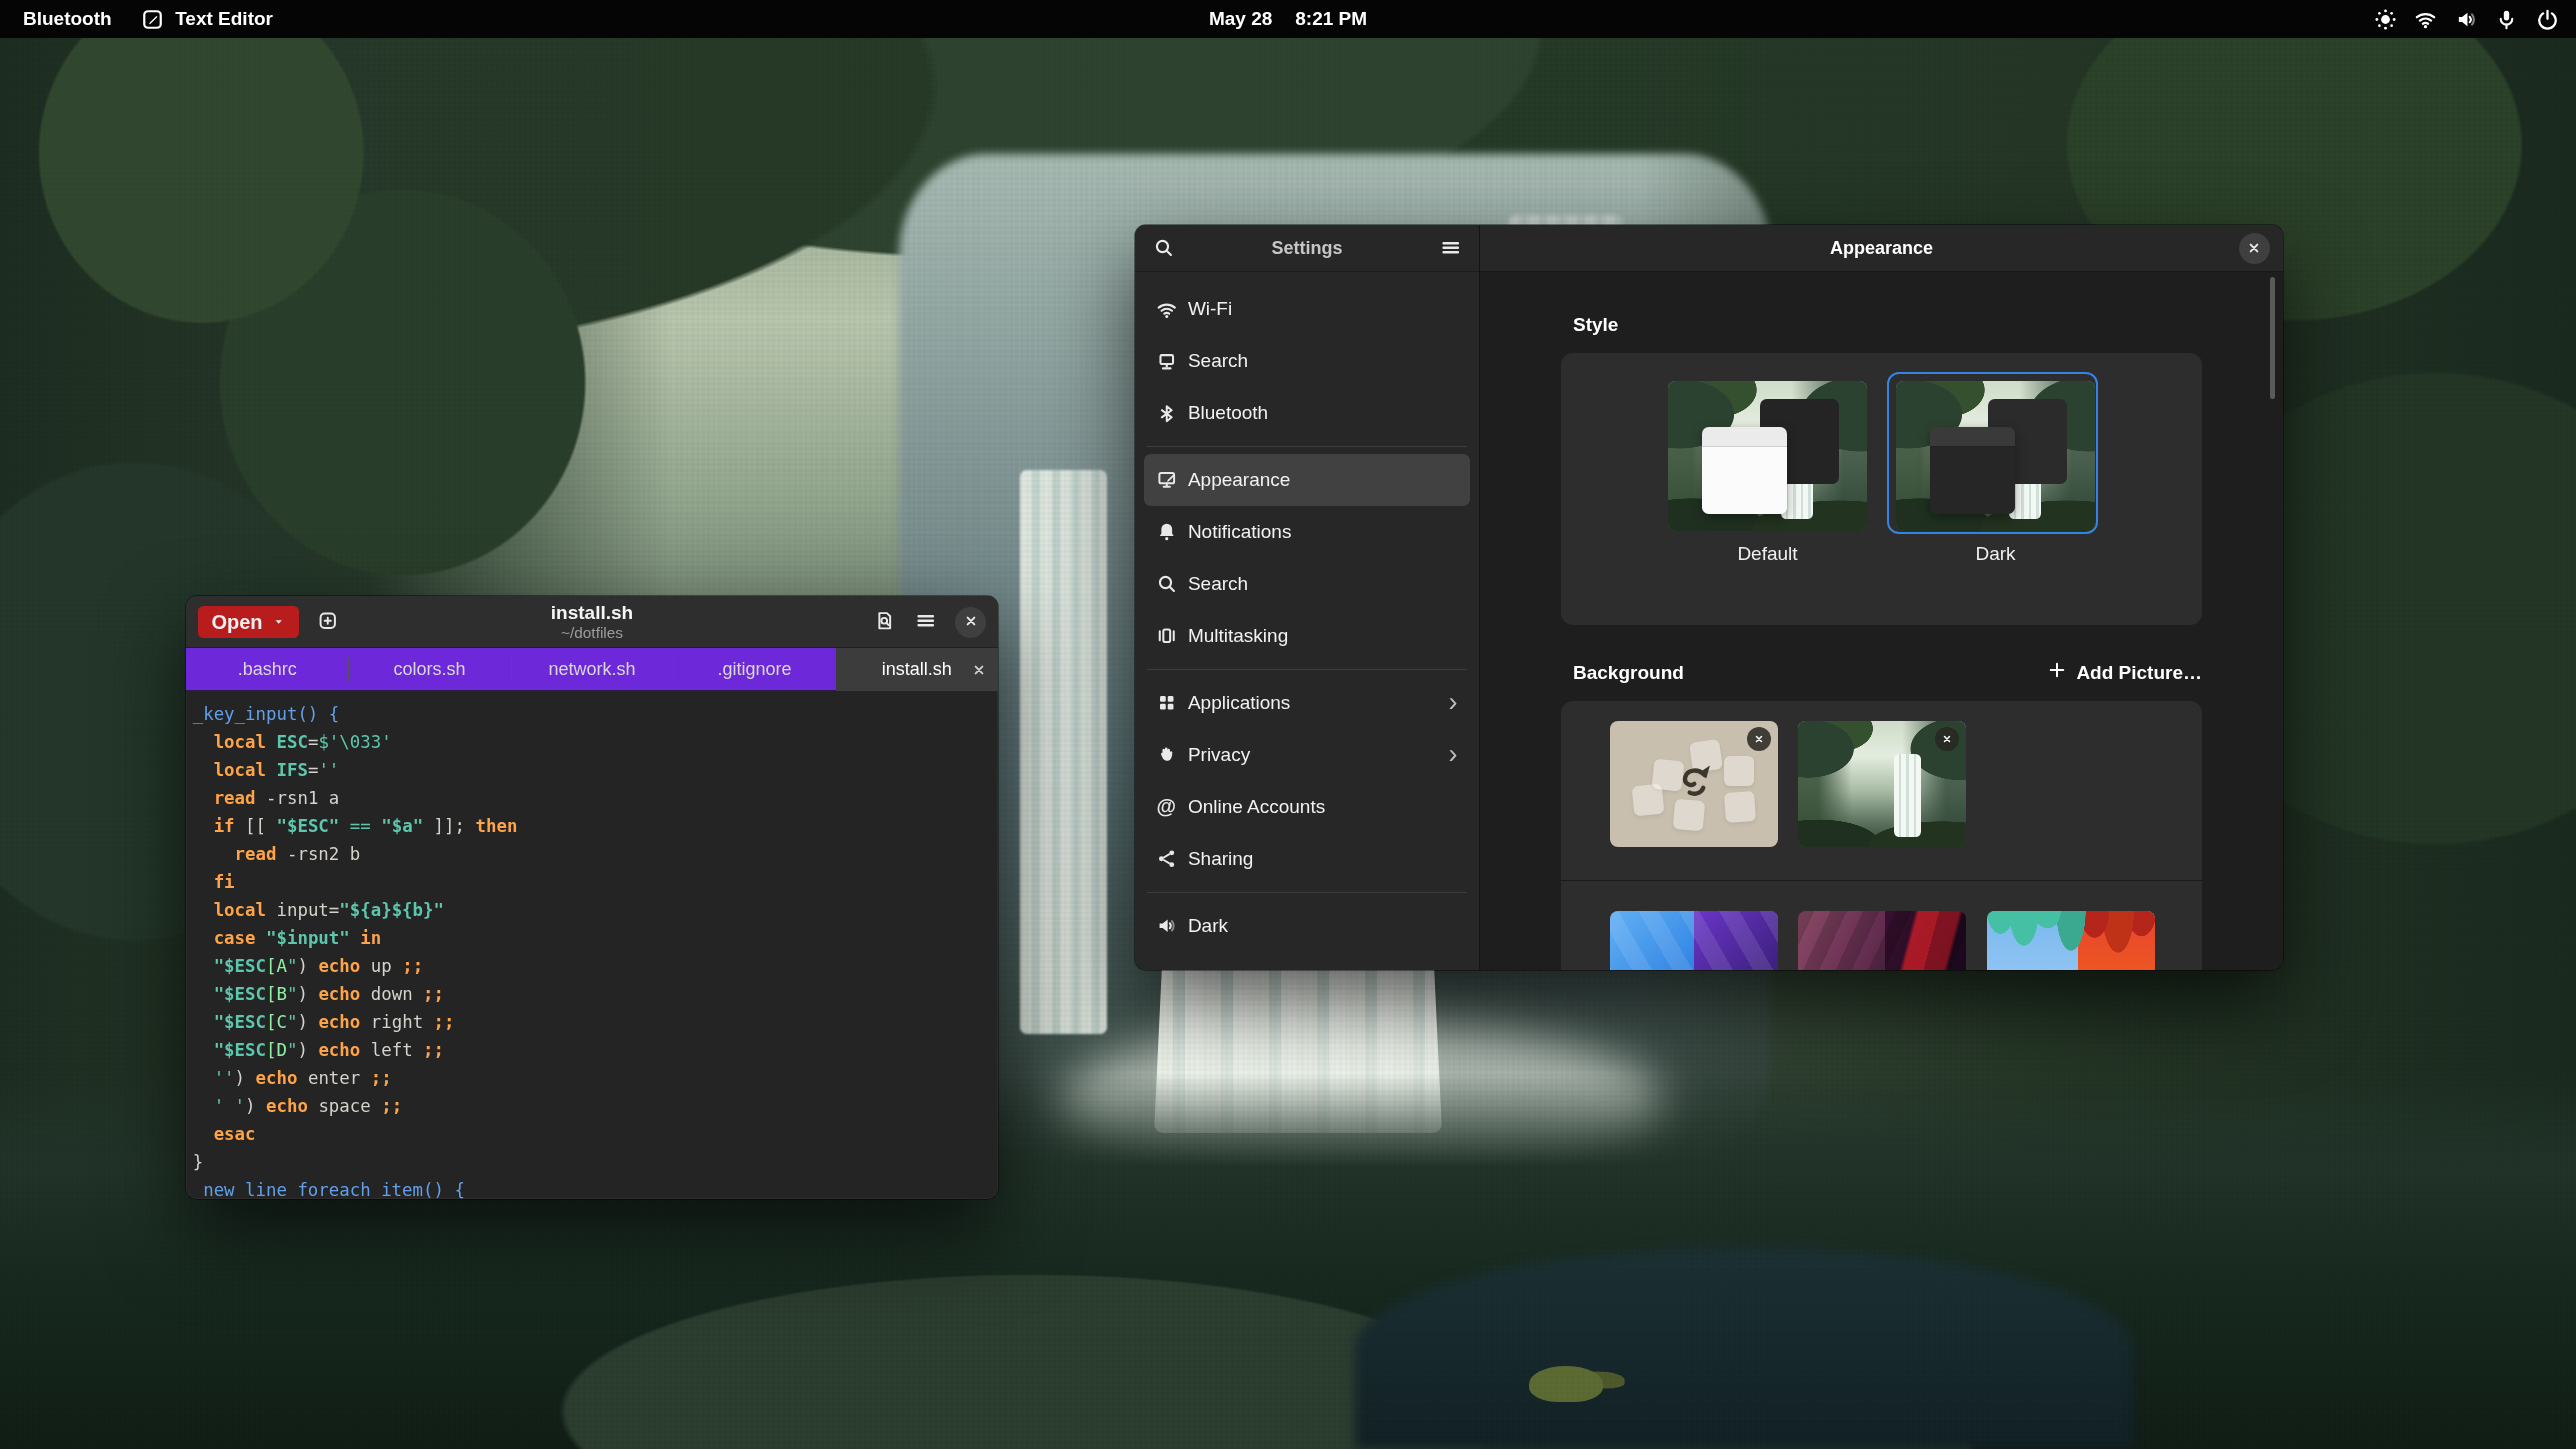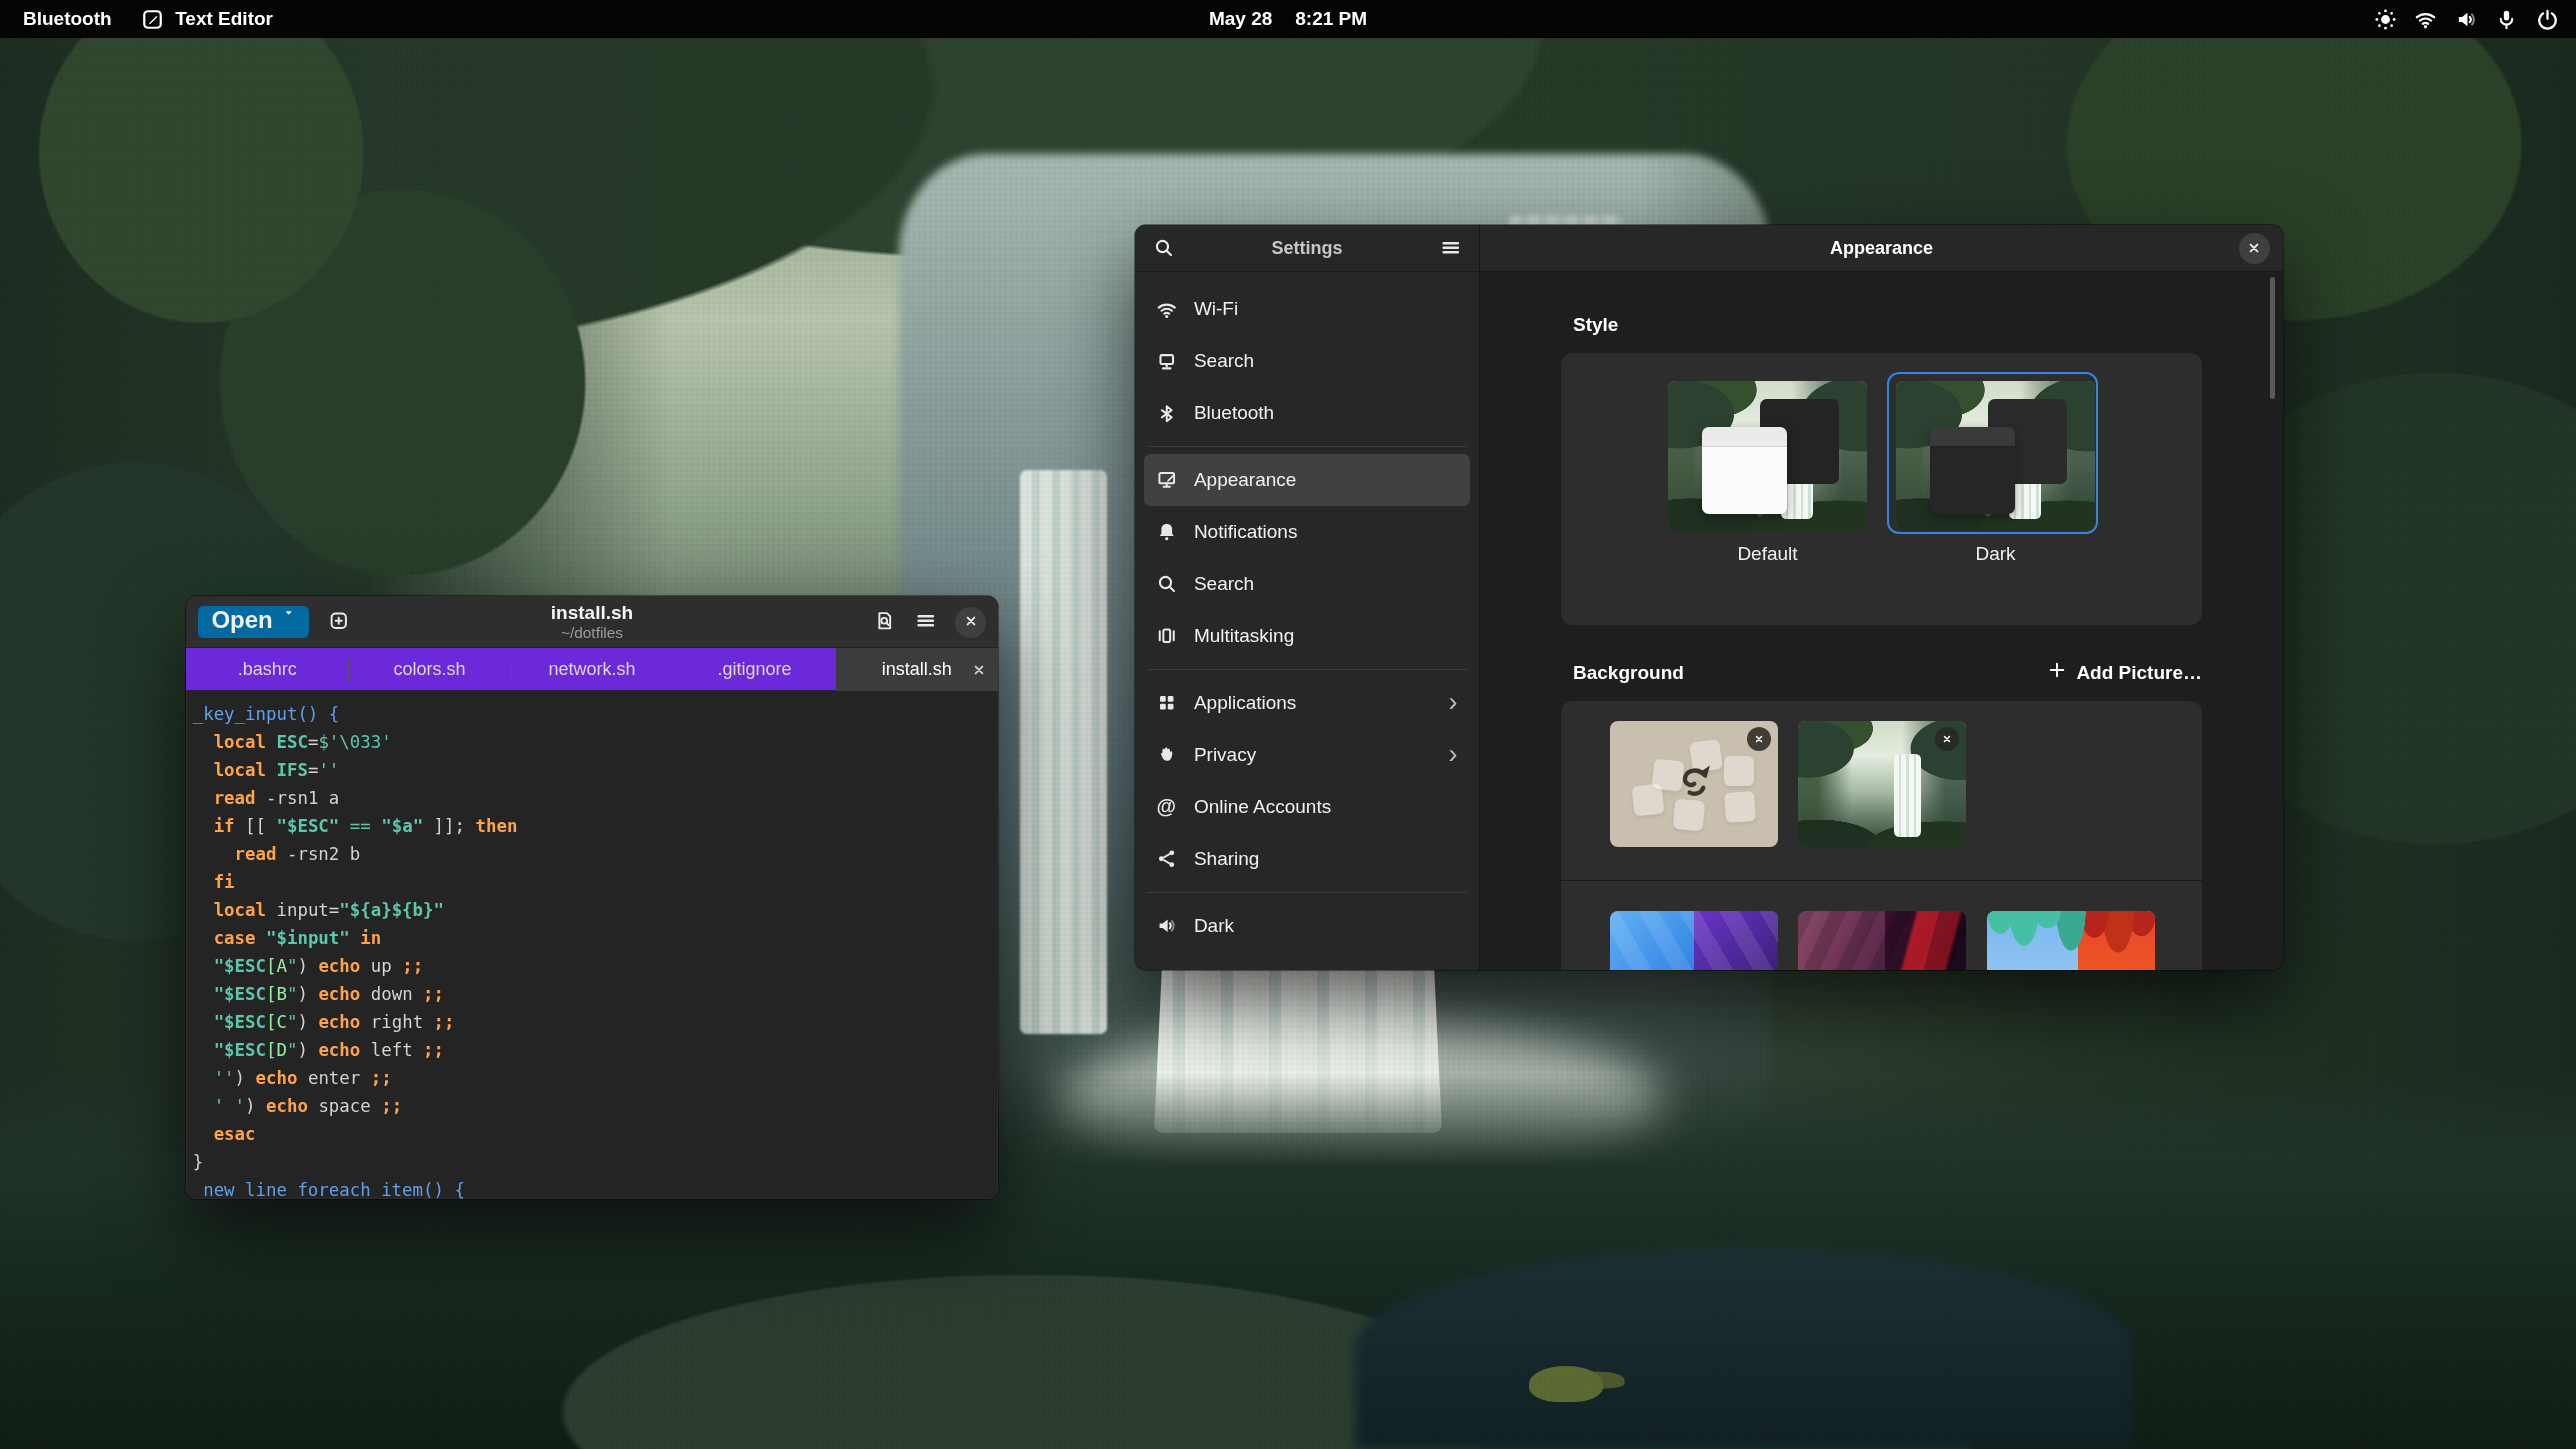--- a/index.html
+++ b/index.html
@@ -72,22 +72,22 @@
     z-index:20; }
   .icon-btn { display:flex; align-items:center; justify-content:center; color:#e9e9e9; }
   .icon-btn svg { width:21.5px; height:21.5px; }
   .circle-btn { width:31px; height:31px; border-radius:50%; background:#3f3f3f; }
   .circle-btn svg { width:16px; height:16px; }
 
   
   #editor { left:186px; top:596px; width:812px; height:603px; background:#242424; color:#eee; }
   .ed-header { height:52px; background:#2e2e2e; display:flex; align-items:center;
     padding:0 12px; position:relative; box-shadow:inset 0 -0.7px 0 #1b1b1b; }
-  .open-btn { display:flex; align-items:flex-start; gap:9.4px; background:#0369a1; border-radius:5.4px;
-    height:32px; padding:0 13.4px; font-size:24px; font-weight:700; color:#f0f0f0; }
+  .open-btn { display:flex; align-items:center; gap:9.4px; background:#b91c1c; border-radius:5.4px;
+    height:32px; padding:0 13.4px; font-size:20px; font-weight:700; color:#f0f0f0; }
   .open-btn .caret svg { width:13.4px; height:13.4px; display:block; }
   .newtab-btn { margin-left:13.4px; width:32px; height:32px; }
   .ed-title { position:absolute; left:50%; transform:translateX(-50%); text-align:center; line-height:1.15; }
   .ed-title .t { font-size:19px; font-weight:700; color:#f4f4f4; }
   .ed-title .s { font-size:15.4px; color:#9d9d9d; }
   .ed-ctrls { margin-left:auto; display:flex; align-items:center; gap:19px; }
   .tabbar { height:43px; background:#6d28d9; display:flex; box-shadow:inset 0 -0.7px 0 #1b1b1b; }
   .tab { flex:1; display:flex; align-items:center; justify-content:center; font-size:18px;
     color:#d8d8d8; position:relative; }
   .tab + .tab::before { content:""; position:absolute; left:0; top:9.4px; bottom:9.4px; width:0.7px; background:#555; }
@@ -106,21 +106,21 @@
 
   
   #settings { left:1135px; top:225px; width:1148px; height:745px; background:#1e1e1e;
     display:flex; color:#efefef; }
   .sidebar { width:345px; background:#272727; border-right:0.7px solid #141414;
     position:relative; flex-shrink:0; }
   .sb-header { height:47px; display:flex; align-items:center; padding:0 18px;
     box-shadow:inset 0 -0.7px 0 #191919; }
   .sb-title { flex:1; text-align:center; font-size:18px; font-weight:700; color:#c6c6c6; }
   .sb-list { position:absolute; top:47px; left:0; right:0; bottom:0; padding:11.4px 9.4px; overflow:hidden; }
-  .sb-row { height:52px; display:flex; align-items:center; gap:16px; padding:0 12px;
+  .sb-row { height:52px; display:flex; align-items:center; gap:10px; padding:0 12px;
     border-radius:6.7px; font-size:19px; color:#f2f2f2; }
   .sb-row.selected { background:#414141; }
   .sb-row .ic { width:21.5px; height:21.5px; display:flex; color:#e8e8e8; flex-shrink:0; }
   .sb-row .ic svg { width:100%; height:100%; }
   .sb-chev { margin-left:auto; color:#bdbdbd; font-size:27px; line-height:1; font-weight:400; }
   .sb-div { height:14.8px; display:flex; align-items:center; padding:0 2.7px; }
   .sb-div::after { content:""; width:100%; height:0.7px; background:#3c3c3c; }
   .glyph { font-size:20px; line-height:21.5px; font-weight:700; }
 
   .main { flex:1; position:relative; background:#1e1e1e; }

